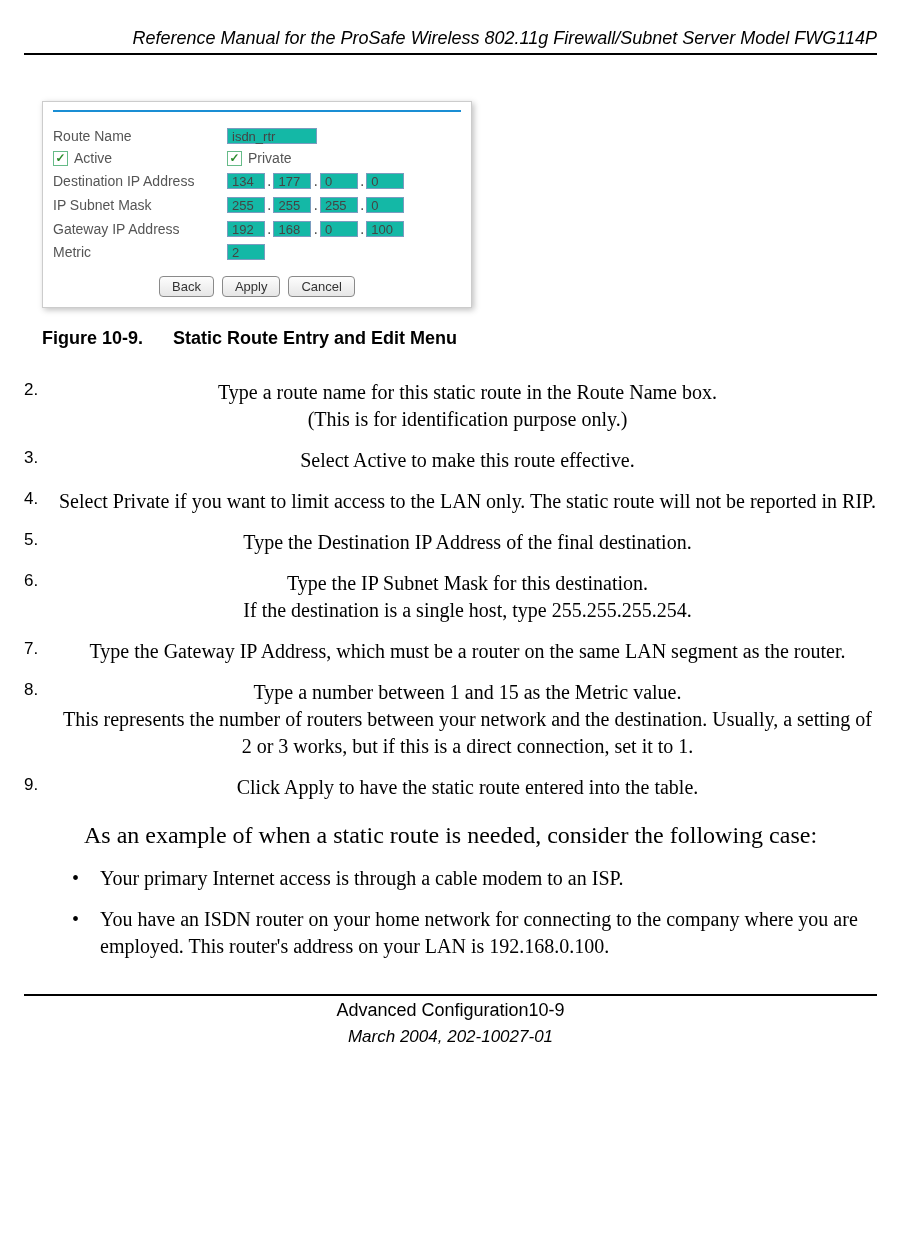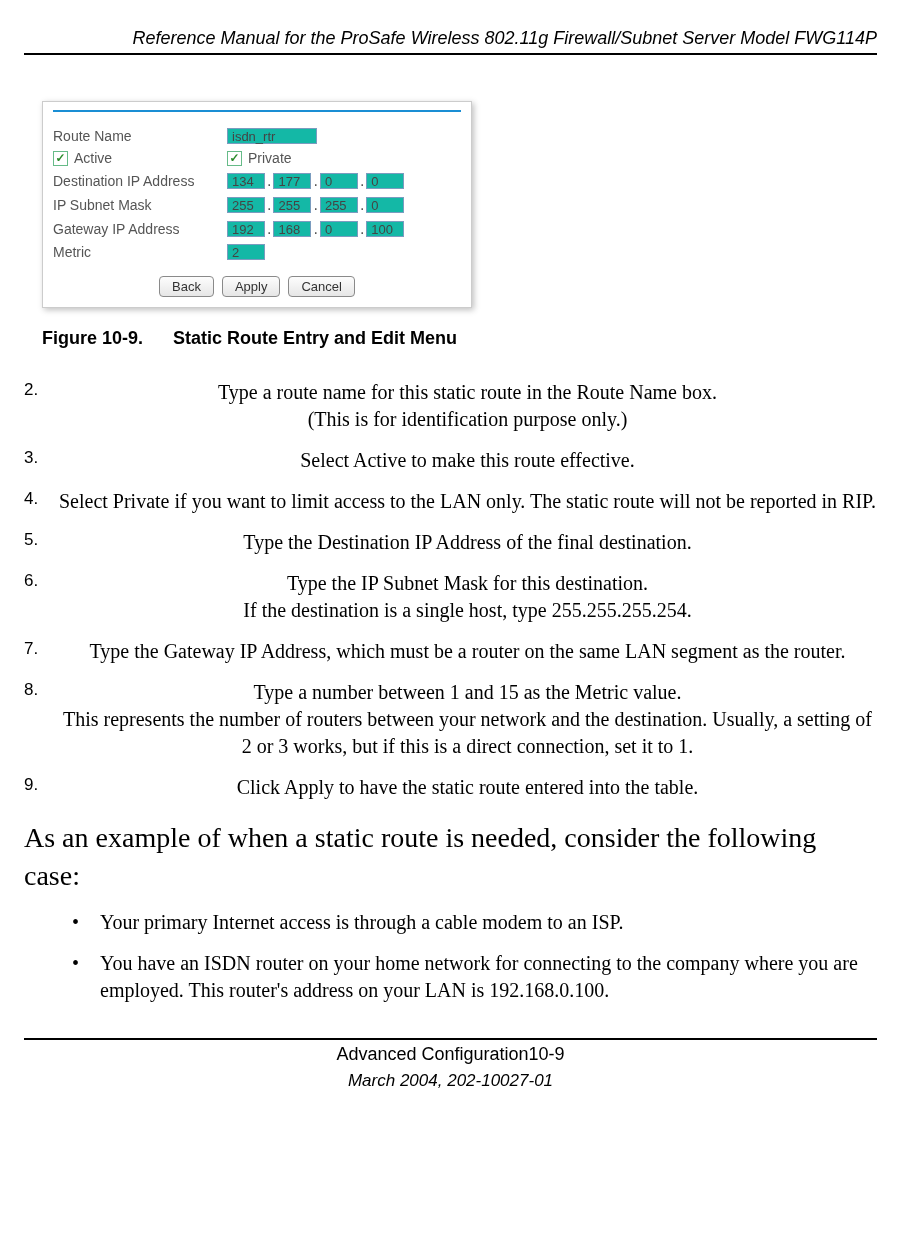--- a/index.html
+++ b/index.html
@@ -118,23 +118,24 @@
     line-height: 1.35;
   }
   ol.steps li .num {
     font-family: Arial, Helvetica, sans-serif;
     font-size: 17px;
     width: 34px;
     flex: 0 0 34px;
   }
   ol.steps li .txt { flex: 1; text-align: center; }
   .intro {
-    font-size: 28px;
+    font-size: 24px;
     margin: 10px 0 14px 0;
     line-height: 1.35;
+    text-align: center;
   }
   .bullets {
     margin: 0 0 28px 48px;
     padding: 0;
     font-size: 20px;
   }
   .bullets li {
     list-style: none;
     display: flex;
     margin: 0 0 14px 0;

